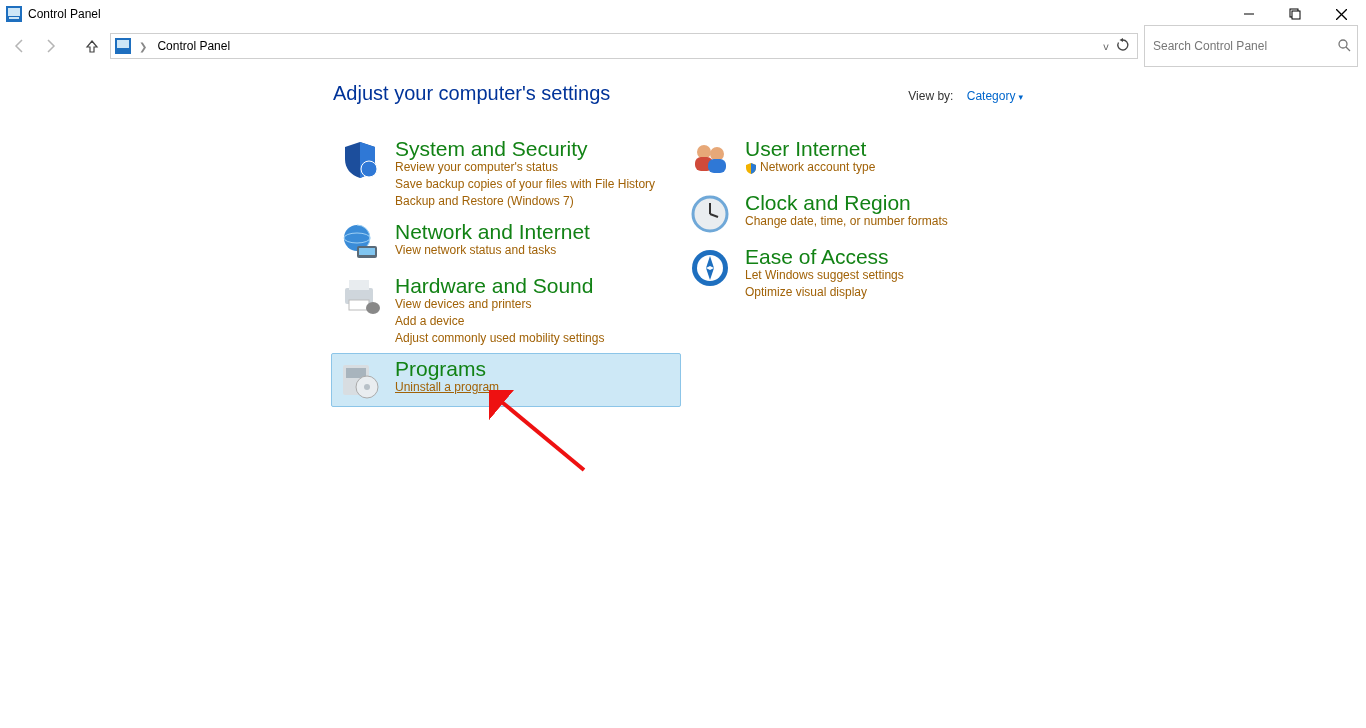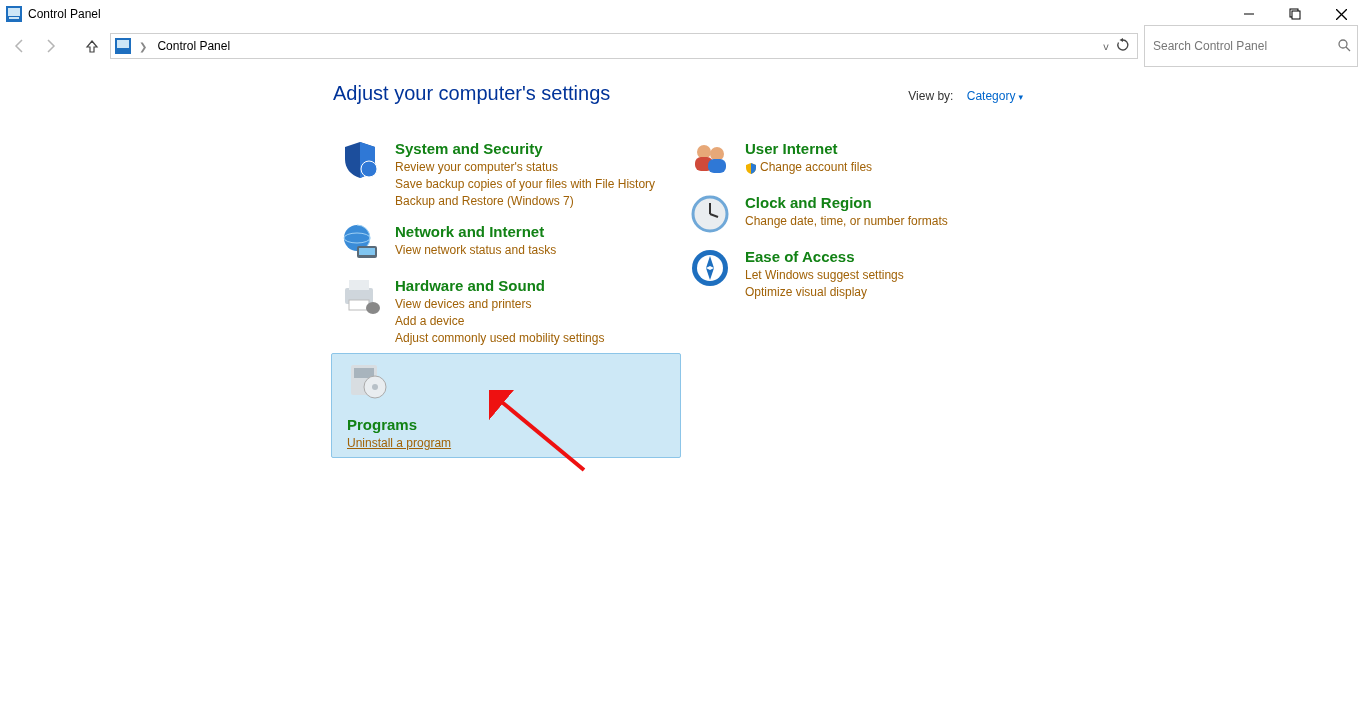--- a/index.html
+++ b/index.html
@@ -145,37 +145,35 @@
 
   .category {
     display:flex;
     padding: 6px 6px 6px 8px;
     gap: 14px;
   }
   .category.highlight {
     background: #cde8f6;
     border: 1px solid #8cc5e8;
     border-radius: 2px;
-    padding: 5px 5px 5px 15px;
-    flex-direction: column;
+    padding: 5px 5px 5px 7px;
   }
   .cat-icon {
     width: 42px;
     height: 42px;
     flex: 0 0 42px;
     display:flex;
     align-items:flex-start;
     justify-content:center;
   }
   .cat-body { flex:1; }
   .cat-title {
     color: #128215;
-    font-size: 15px;
+    font-size: 21px;
     line-height: 20px;
-    font-weight: bold;
   }
   .cat-link {
     display:block;
     color: #a16207;
     font-size: 12px;
     line-height: 17px;
   }
   .cat-link.hot {
     text-decoration: underline;
   }
@@ -365,21 +363,21 @@
               <circle cx="28" cy="15" r="7" fill="#e7a878"></circle>
               <rect x="19" y="20" width="18" height="14" rx="6" fill="#2f78d6"></rect>
             </svg>
         </div>
         <div class="cat-body">
           <a class="cat-title">User Internet</a>
           <a class="cat-link">
             <svg class="shield-mini" width="12" height="12">
                 <path d="M6 1 L11 3 V6 C11 9 9 11 6 12 C3 11 1 9 1 6 V3 Z" fill="#f2b200"></path>
                 <path d="M6 1 L11 3 V6 C11 9 9 11 6 12 Z" fill="#2a7ad4"></path>
-              </svg><span>Change account files</span>
+              </svg><span>Network account type</span>
           </a>
         </div>
       </div>
 
 
       <div class="category">
         <div class="cat-icon">
           <svg width="42" height="42">
               <circle cx="21" cy="21" r="17" fill="#e9edf0" stroke="#6fa8d8" stroke-width="3"></circle>
               <line x1="21" y1="21" x2="21" y2="10" stroke="#333" stroke-width="2"></line>

